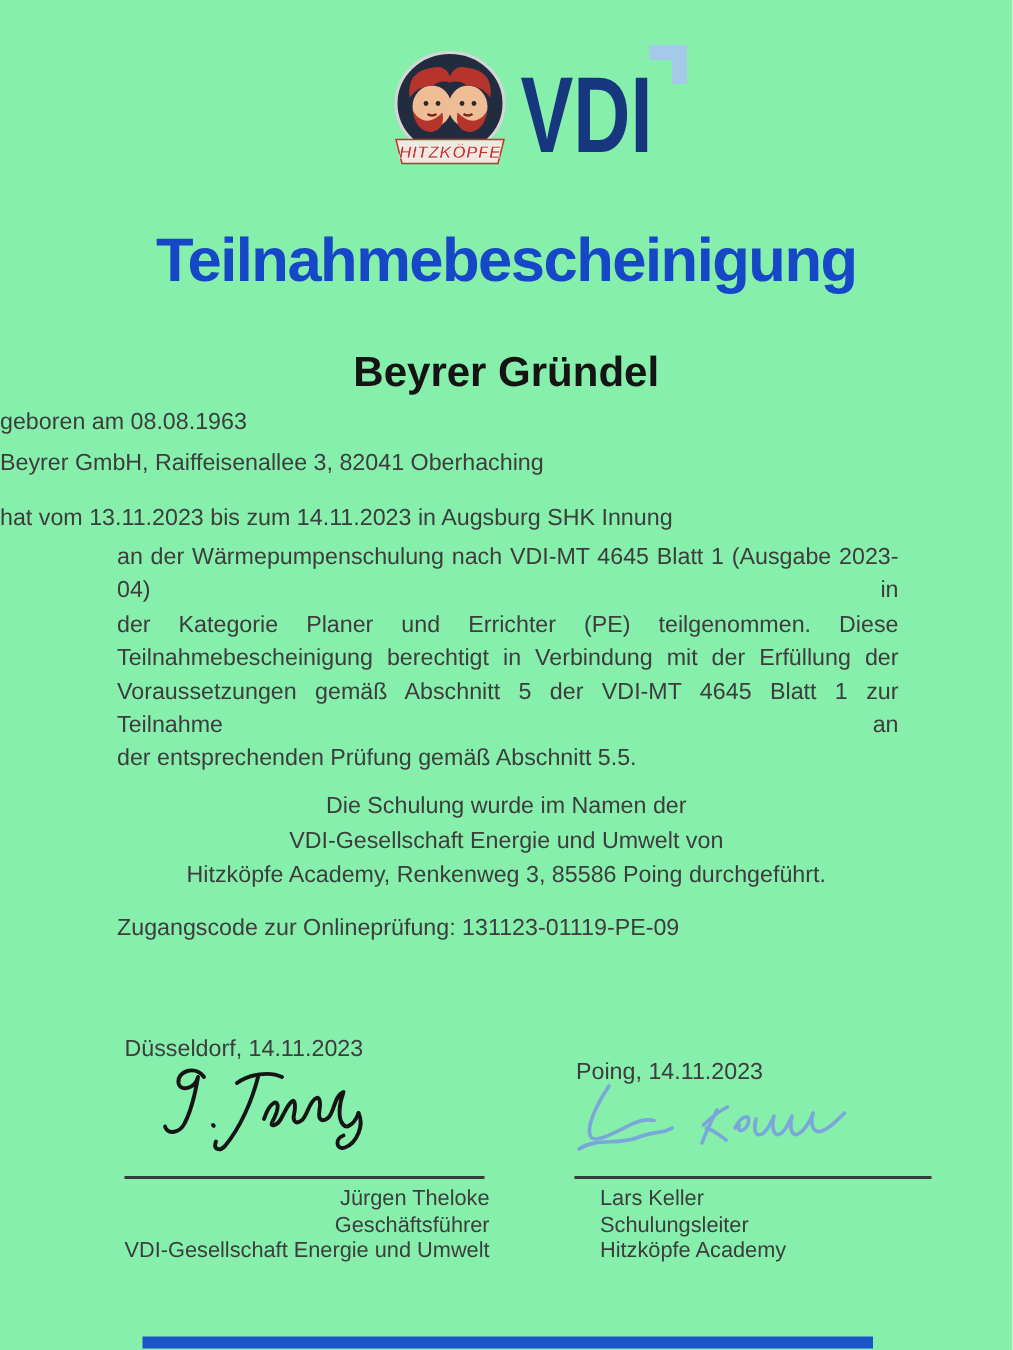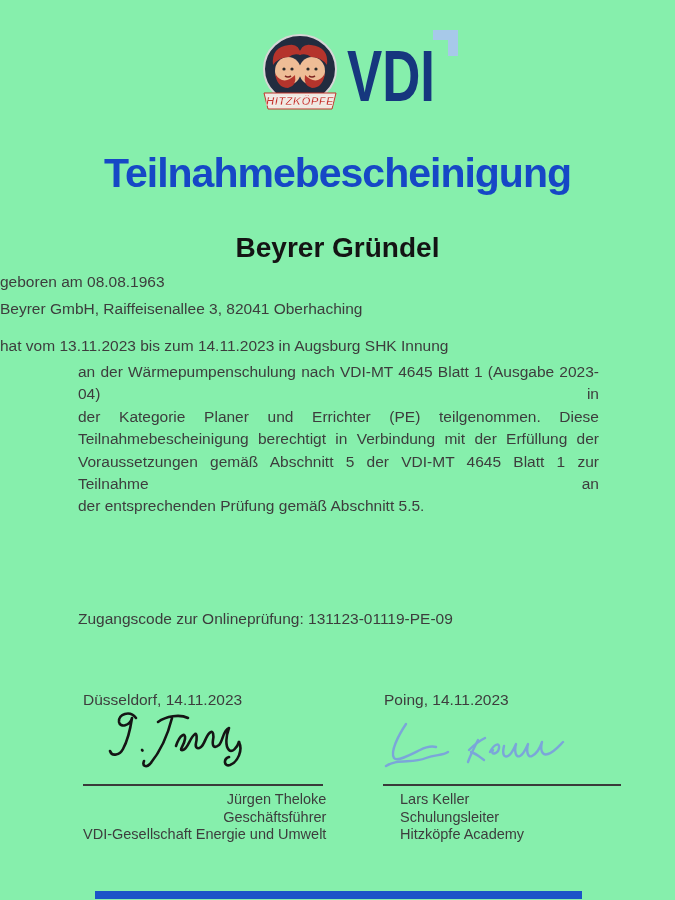--- a/index.html
+++ b/index.html
@@ -32,21 +32,21 @@
 
   
   .conducted{position:absolute;top:526px;left:0;width:675px;text-align:center;
     font-size:15.5px;color:#3d3d3d;line-height:23.2px;}
 
   .access-code{position:absolute;left:78px;top:610px;font-size:15.5px;color:#3d3d3d;}
 
   
   .place-date{position:absolute;top:691px;font-size:15.5px;color:#3d3d3d;}
   .pd-left{left:83px;}
-  .pd-right{left:384px;}
+  .pd-right{left:384px;margin-top:15px;}
   .sig-svg{position:absolute;}
   .sig-left{left:92px;top:706px;width:170px;height:80px;}
   .sig-right{left:378px;top:718px;width:192px;height:62px;}
   .sig-rule{position:absolute;top:784px;height:2px;background:#3a3a3a;}
   .rule-left{left:83px;width:240px;}
   .rule-right{left:383px;width:238px;}
   .sig-block{position:absolute;top:791px;font-size:14.5px;color:#3d3d3d;line-height:17.5px;}
   .sb-left{left:83px;text-align:right;}
   .sb-right{left:400px;}
 
@@ -93,20 +93,25 @@
   <div class="center-line datespan">hat vom 13.11.2023 bis zum 14.11.2023 in Augsburg SHK Innung</div>
 
   <div class="para">
     <div class="jline">an der Wärmepumpenschulung nach VDI-MT 4645 Blatt 1 (Ausgabe 2023-04) in</div>
     <div class="jline">der Kategorie Planer und Errichter (PE) teilgenommen. Diese</div>
     <div class="jline">Teilnahmebescheinigung berechtigt in Verbindung mit der Erfüllung der</div>
     <div class="jline">Voraussetzungen gemäß Abschnitt 5 der VDI-MT 4645 Blatt 1 zur Teilnahme an</div>
     <div class="jline last">der entsprechenden Prüfung gemäß Abschnitt 5.5.</div>
   </div>
 
+  <div class="conducted">
+    <div>Die Schulung wurde im Namen der</div>
+    <div>VDI-Gesellschaft Energie und Umwelt von</div>
+    <div>Hitzköpfe Academy, Renkenweg 3, 85586 Poing durchgeführt.</div>
+  </div>
 
   <div class="access-code">Zugangscode zur Onlineprüfung: 131123-01119-PE-09</div>
 
   <div class="place-date pd-left">Düsseldorf, 14.11.2023</div>
   <div class="place-date pd-right">Poing, 14.11.2023</div>
 
   <svg class="sig-svg sig-left" viewBox="0 0 170 80" xmlns="http://www.w3.org/2000/svg" fill="none" stroke="#151515" stroke-width="2.6" stroke-linecap="round" stroke-linejoin="round">
     <path d="M44,12 C38,4 26,8 27,16 C28,22 38,20 40,12 C40,12 37,32 31,43 C28,49 20,51 18,45"></path>
     <path d="M50,44 l0.5,0.5"></path>
     <path d="M66,16 C74,10 88,8 96,12"></path>

